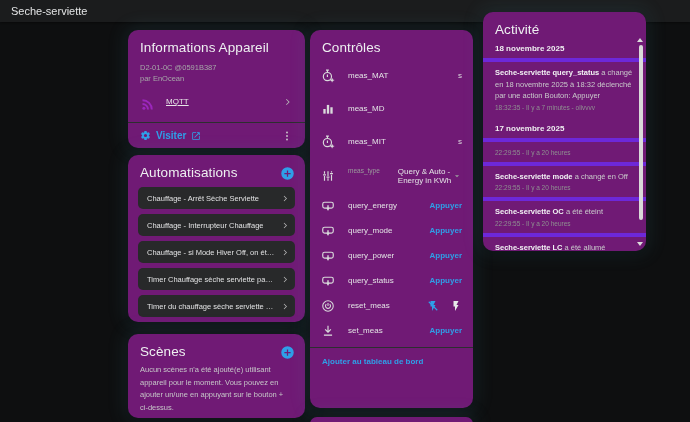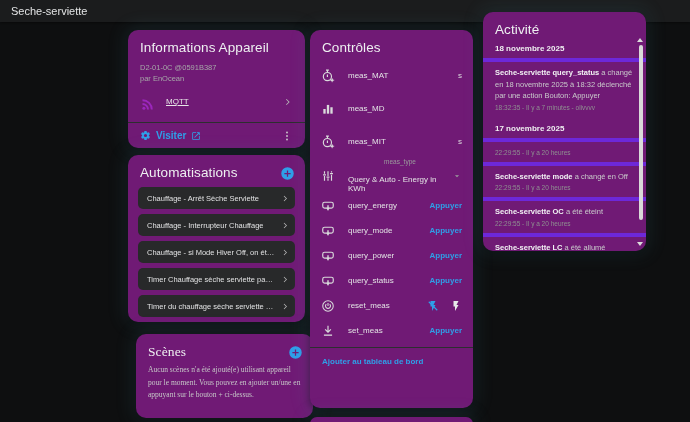--- a/index.html
+++ b/index.html
@@ -18,21 +18,21 @@
     box-shadow:0 1px 2px rgba(0,0,0,.4);
   }
   
   .card{
     position:absolute;background:#701a75;border-radius:10px;
     box-shadow:0 0 18px 4px rgba(84,160,178,.13), 0 2px 8px rgba(0,0,0,.5);
     overflow:hidden;
   }
   .card-info{left:128px;top:30px;width:177px;height:118px;}
   .card-automations{left:128px;top:155px;width:177px;height:167px;}
-  .card-scenes{left:136px;top:334px;width:177px;height:84px;font-family:Liberation Serif, serif;}
+  .card-scenes{left:128px;top:334px;width:177px;height:84px;}
   .card-controls{left:310px;top:30px;width:163px;height:378px;}
   .card-sliver{left:310px;top:417px;width:163px;height:14px;}
   .card-activity{left:483px;top:12px;width:163px;height:239px;}
 
   h2.card-title{
     margin:0;padding:10px 12px 0 12px;
     font-size:13.5px;font-weight:400;color:#eef0f1;letter-spacing:.1px;
   }
   .card-header{display:flex;align-items:flex-start;justify-content:space-between;padding-right:10px;}
   .plus-btn{width:15px;height:15px;margin-top:11px;color:#2f9fe8;cursor:pointer;flex:0 0 auto;}
@@ -70,21 +70,21 @@
 
   
   .ctl-list{margin-top:4px;}
   .ctl-row{display:flex;align-items:center;padding:0 11px;cursor:pointer;}
   .ctl-row.value{height:33px;}
   .ctl-row.select{height:35px;}
   .ctl-row.button,.ctl-row.flash{height:25px;}
   .ctl-icon{width:14px;height:14px;color:#d9dadb;flex:0 0 auto;margin-right:13px;}
   .ctl-name{font-size:8px;color:#e3e4e5;}
   .ctl-value{margin-left:auto;font-size:8px;color:#dddedf;}
-  .ctl-stack{display:flex;flex-direction:column;gap:10px;align-items:center;}
+  .ctl-stack{display:flex;flex-direction:row;gap:18px;}
   .ctl-sublabel{font-size:6.5px;color:#9b9c9d;}
   .ctl-selval{font-size:8px;color:#e3e4e5;}
   .caret{width:10px;height:10px;color:#9b9c9d;margin-left:auto;flex:0 0 auto;}
   .ctl-action{margin-left:auto;font-size:8px;font-weight:bold;color:#2f9fe8;cursor:pointer;}
   .flash-group{margin-left:auto;display:flex;align-items:center;gap:11px;}
   .flashoff-ic{width:12px;height:12px;color:#2f9fe8;cursor:pointer;}
   .flash-ic{width:12px;height:12px;color:#e8e9ea;cursor:pointer;}
   .ctl-divider{border-top:1px solid #2d2e2f;margin-top:4px;}
   .add-dashboard{padding:9px 12px;font-size:8px;font-weight:bold;color:#2f9fe8;cursor:pointer;}
 

